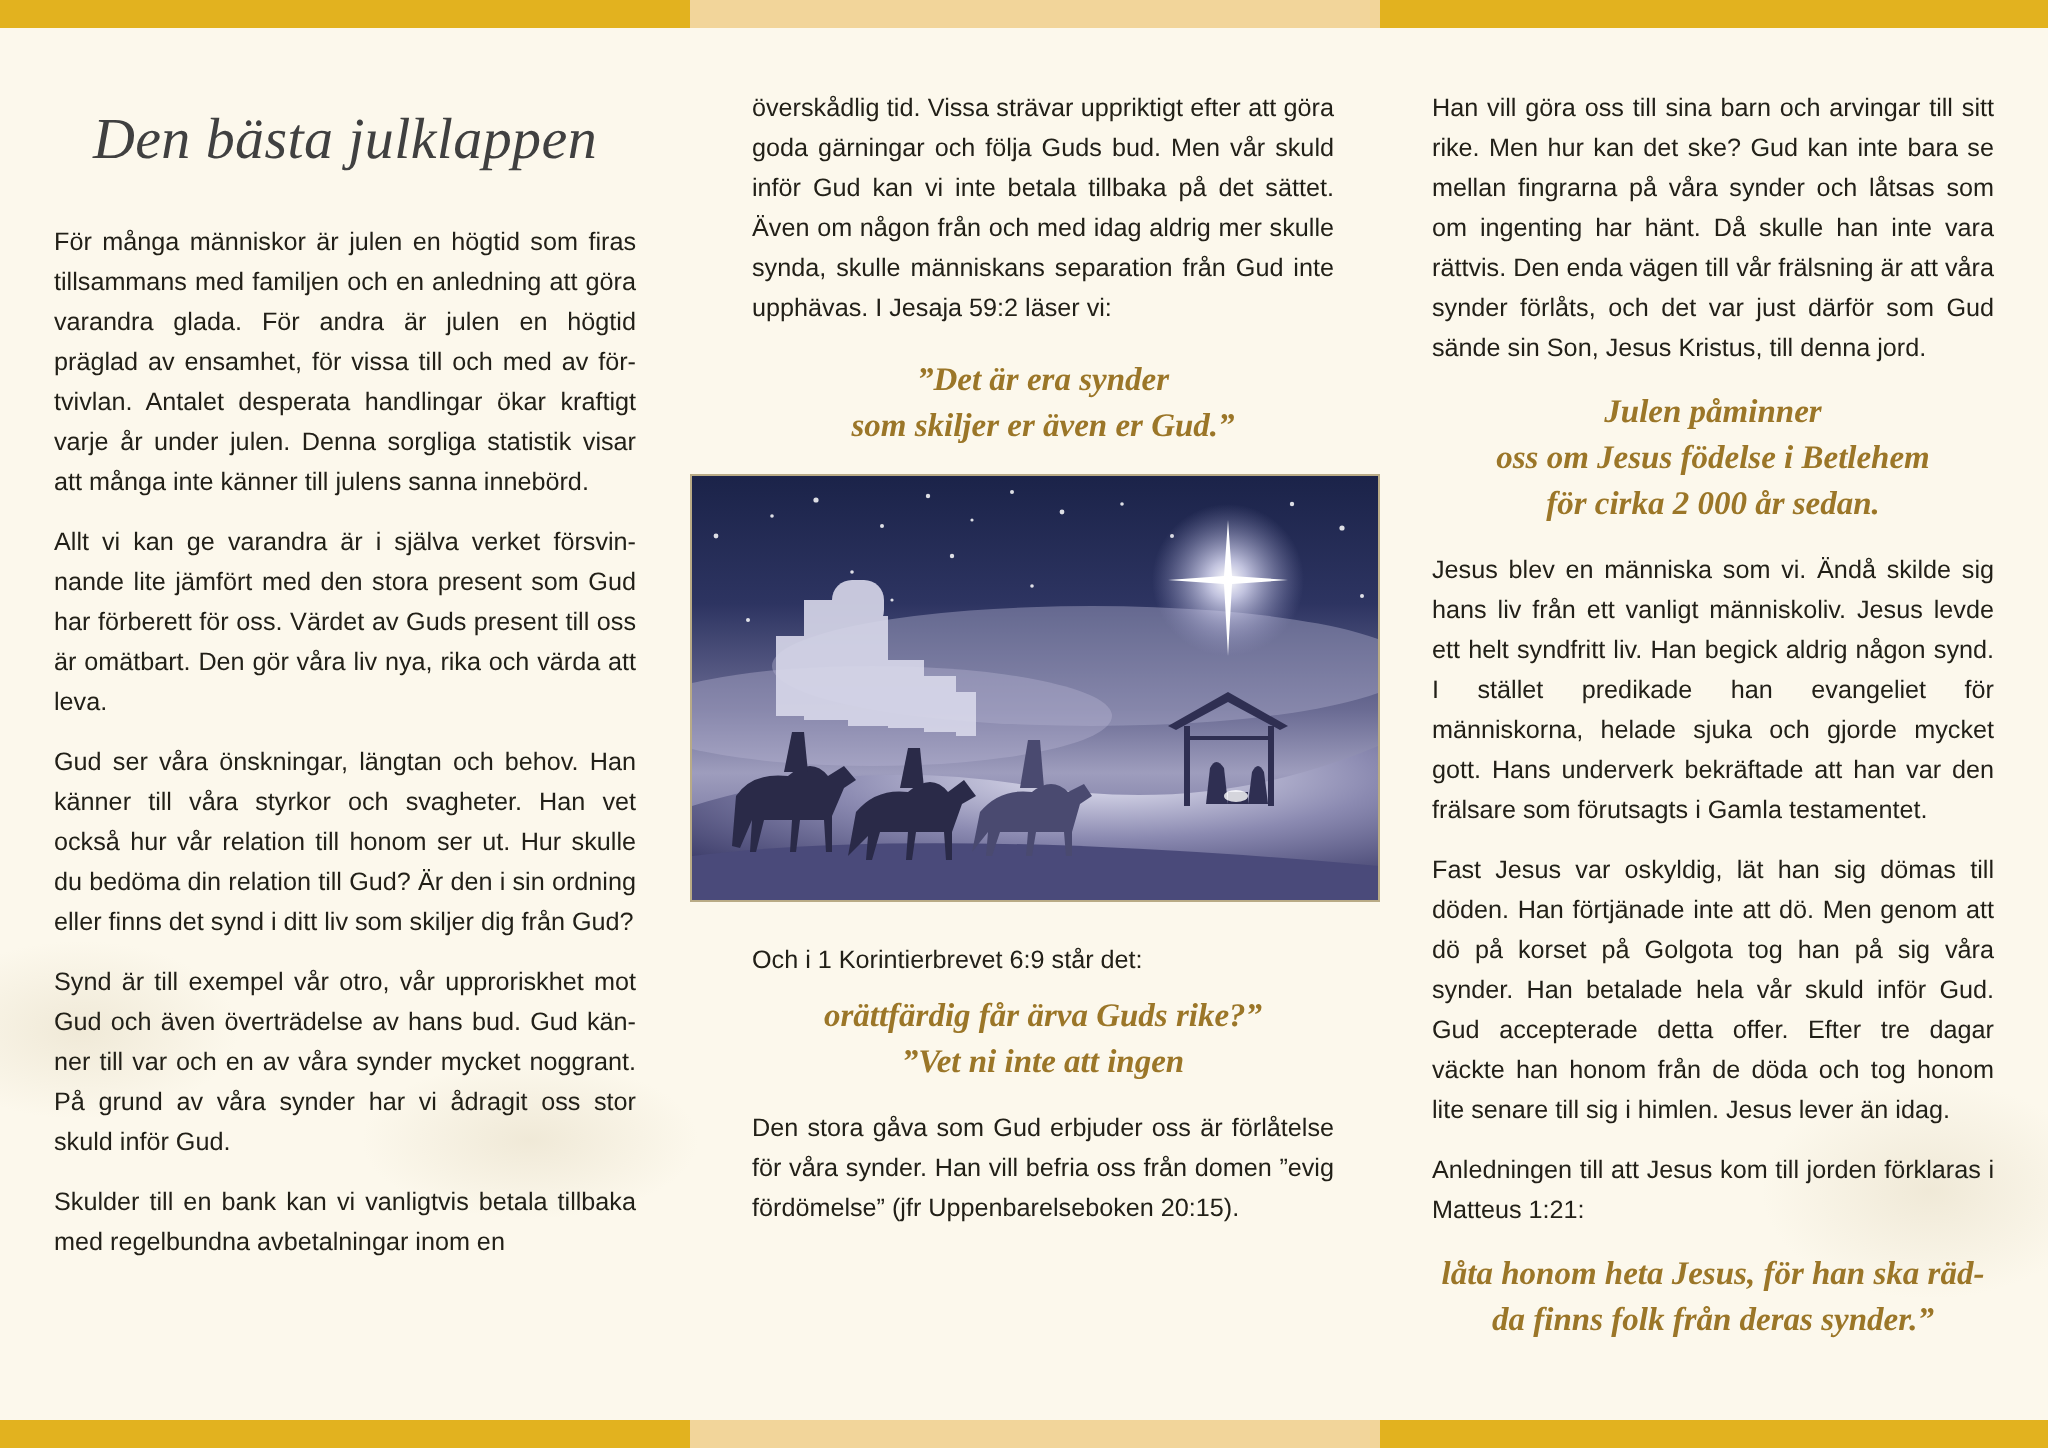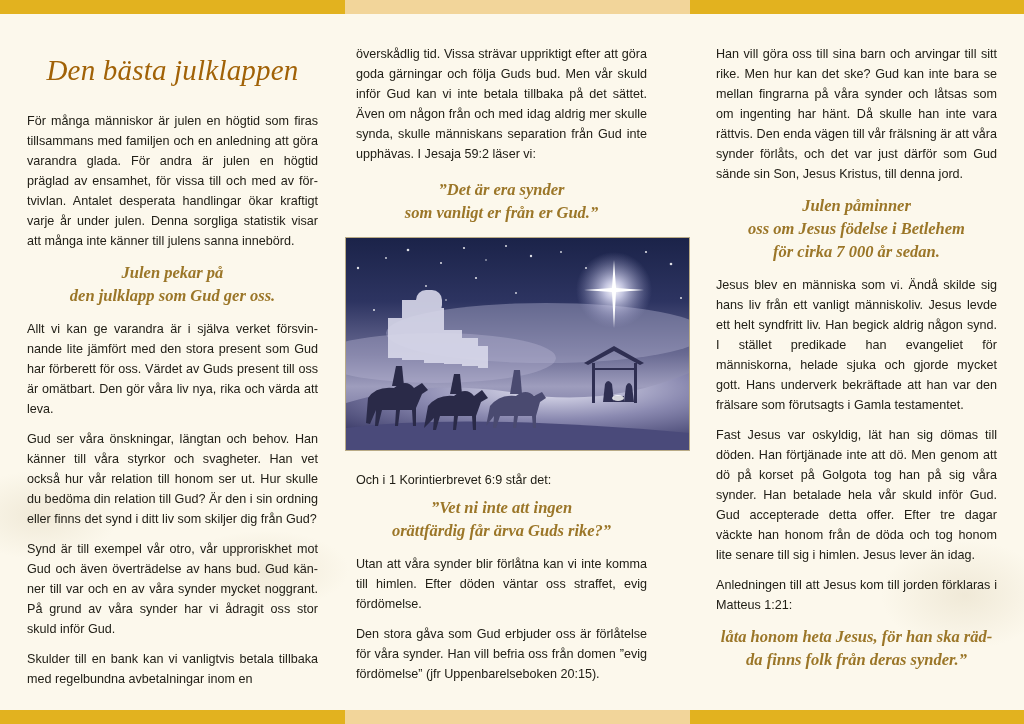--- a/index.html
+++ b/index.html
@@ -17,26 +17,26 @@
   .bar .seg.light { background: #f2d59a; }
 
   .bg-smudge {
     position: absolute; border-radius: 50%;
     background: radial-gradient(ellipse at center, rgba(225,215,190,0.45) 0%, rgba(225,215,190,0) 70%);
     pointer-events: none;
   }
 
   .col { position: absolute; top: 44px; }
   .col1 { left: 27px; width: 291px; }
-  .col2 { left: 356px; width: 291px; }
+  .col2 { left: 376px; width: 291px; }
   .col3 { left: 716px; width: 281px; }
 
   .title {
     font-family: "Liberation Serif", "DejaVu Serif", serif;
-    font-style: italic; color: #a16207; font-size: 29px;
+    font-style: italic; color: #404040; font-size: 29px;
     text-align: center; margin: 10px 0 24px 0; letter-spacing: 0.2px;
   }
   p.body {
     margin: 0 0 10px 0; font-size: 12.6px; line-height: 20px;
     text-align: justify; hyphens: manual;
   }
   .quote {
     font-family: "Liberation Serif", "DejaVu Serif", serif;
     font-style: italic; font-weight: bold; color: #9b7628;
     text-align: center; font-size: 16.5px; line-height: 23px;
@@ -60,35 +60,31 @@
   <div class="seg gold" style="width:334px"></div>
 </div>
 
 <div class="bg-smudge" style="left:-40px;top:470px;width:160px;height:90px"></div>
 <div class="bg-smudge" style="left:180px;top:530px;width:170px;height:80px"></div>
 <div class="bg-smudge" style="left:880px;top:540px;width:170px;height:110px"></div>
 
 <div class="col col1">
   <div class="title">Den bästa julklappen</div>
   <p class="body">För många människor är julen en högtid som firas tillsammans med familjen och en anledning att göra varandra glada. För andra är julen en högtid präglad av ensamhet, för vissa till och med av för­tvivlan. Antalet desperata handlingar ökar kraftigt varje år under julen. Denna sorgliga statistik visar att många inte känner till julens sanna innebörd.</p>
-  <div class="quote">
-    <span class="line">Julen pekar på</span>
-    <span class="line">den julklapp som Gud ger oss.</span>
-  </div>
   <p class="body">Allt vi kan ge varandra är i själva verket försvin­nande lite jämfört med den stora present som Gud har förberett för oss. Värdet av Guds present till oss är omätbart. Den gör våra liv nya, rika och värda att leva.</p>
   <p class="body">Gud ser våra önskningar, längtan och behov. Han känner till våra styrkor och svagheter. Han vet också hur vår relation till honom ser ut. Hur skulle du bedöma din relation till Gud? Är den i sin ord­ning eller finns det synd i ditt liv som skiljer dig från Gud?</p>
   <p class="body">Synd är till exempel vår otro, vår upproriskhet mot Gud och även överträdelse av hans bud. Gud kän­ner till var och en av våra synder mycket noggrant. På grund av våra synder har vi ådragit oss stor skuld inför Gud.</p>
   <p class="body">Skulder till en bank kan vi vanligtvis betala till­baka med regelbundna avbetalningar inom en</p>
 </div>
 
 <div class="col col2">
   <p class="body" style="margin-bottom:14px">överskådlig tid. Vissa strävar uppriktigt efter att göra goda gärningar och följa Guds bud. Men vår skuld inför Gud kan vi inte betala tillbaka på det sättet. Även om någon från och med idag aldrig mer skulle synda, skulle människans separation från Gud inte upphävas. I Jesaja 59:2 läser vi:</p>
   <div class="quote">
     <span class="line">”Det är era synder</span>
-    <span class="line">som vanligt er från er Gud.”</span>
+    <span class="line">som skiljer er även er Gud.”</span>
   </div>
 </div>
 
 <div class="photo">
   <svg width="343" height="212" viewBox="0 0 343 212">
     <defs>
       <radialGradient id="glow" cx="0.5" cy="0.5" r="0.5">
         <stop offset="0" stop-color="#ffffff" stop-opacity="1"></stop>
         <stop offset="0.25" stop-color="#e8e8ff" stop-opacity="0.8"></stop>
         <stop offset="1" stop-color="#9c9cc8" stop-opacity="0"></stop>
@@ -160,33 +156,32 @@
       <path d="M278 164 L280 148 Q283 142 286 148 L288 164 Z"></path>
       <rect x="268" y="158" width="10" height="6"></rect>
     </g>
     <ellipse cx="272" cy="160" rx="6" ry="3" fill="#ffffff" opacity="0.8"></ellipse>
   </svg>
 </div>
 
 <div class="col col2" style="top:470px">
   <p class="body" style="margin-bottom:6px">Och i 1 Korintierbrevet 6:9 står det:</p>
   <div class="quote">
+    <span class="line">orättfärdig får ärva Guds rike?”</span>
     <span class="line">”Vet ni inte att ingen</span>
-    <span class="line">orättfärdig får ärva Guds rike?”</span>
   </div>
-  <p class="body">Utan att våra synder blir förlåtna kan vi inte komma till himlen. Efter döden väntar oss straffet, evig fördömelse.</p>
   <p class="body">Den stora gåva som Gud erbjuder oss är förlåtel­se för våra synder. Han vill befria oss från domen ”evig fördömelse” (jfr Uppenbarelseboken 20:15).</p>
 </div>
 
 <div class="col col3">
   <p class="body">Han vill göra oss till sina barn och arvingar till sitt rike. Men hur kan det ske? Gud kan inte bara se mellan fingrarna på våra synder och låtsas som om ingenting har hänt. Då skulle han inte vara rättvis. Den enda vägen till vår frälsning är att våra synder förlåts, och det var just därför som Gud sände sin Son, Jesus Kristus, till denna jord.</p>
   <div class="quote">
     <span class="line">Julen påminner</span>
     <span class="line">oss om Jesus födelse i Betlehem</span>
-    <span class="line">för cirka 7 000 år sedan.</span>
+    <span class="line">för cirka 2 000 år sedan.</span>
   </div>
   <p class="body">Jesus blev en människa som vi. Ändå skilde sig hans liv från ett vanligt människoliv. Jesus levde ett helt syndfritt liv. Han begick aldrig någon synd. I stället predikade han evangeliet för människorna, helade sjuka och gjorde mycket gott. Hans underverk bekräftade att han var den frälsare som förutsagts i Gamla testamentet.</p>
   <p class="body">Fast Jesus var oskyldig, lät han sig dömas till döden. Han förtjänade inte att dö. Men genom att dö på korset på Golgota tog han på sig våra synder. Han betalade hela vår skuld inför Gud. Gud accepterade detta offer. Efter tre dagar väckte han honom från de döda och tog honom lite senare till sig i himlen. Jesus lever än idag.</p>
   <p class="body">Anledningen till att Jesus kom till jorden förkla­ras i Matteus 1:21:</p>
   <div class="quote">
     <span class="line">låta honom heta Jesus, för han ska räd-</span>
     <span class="line">da finns folk från deras synder.”</span>
   </div>
 </div>
 

